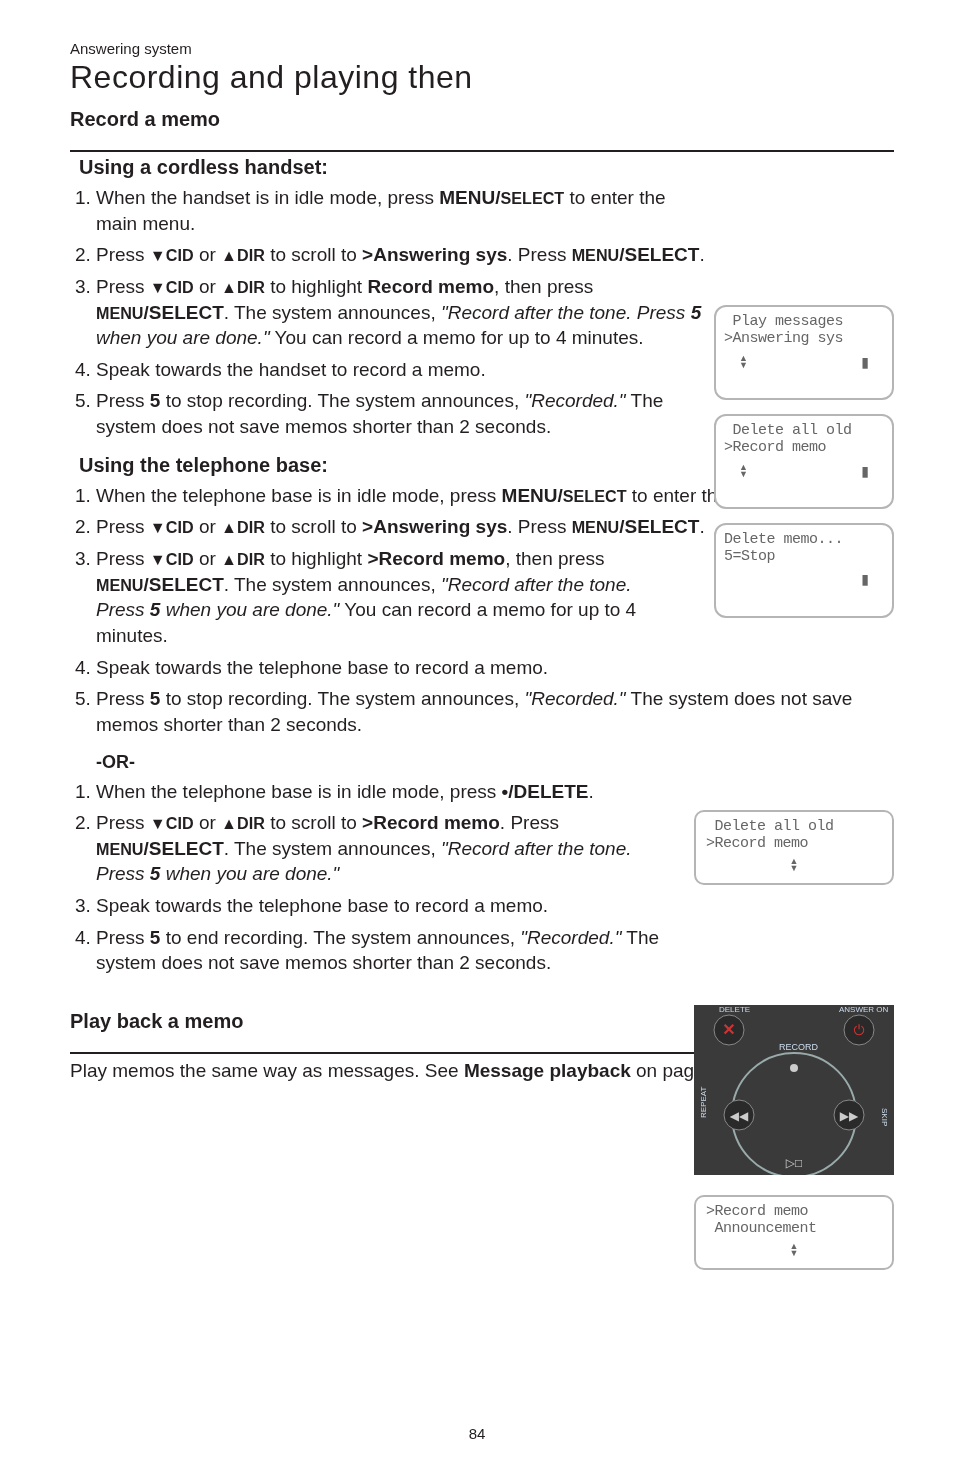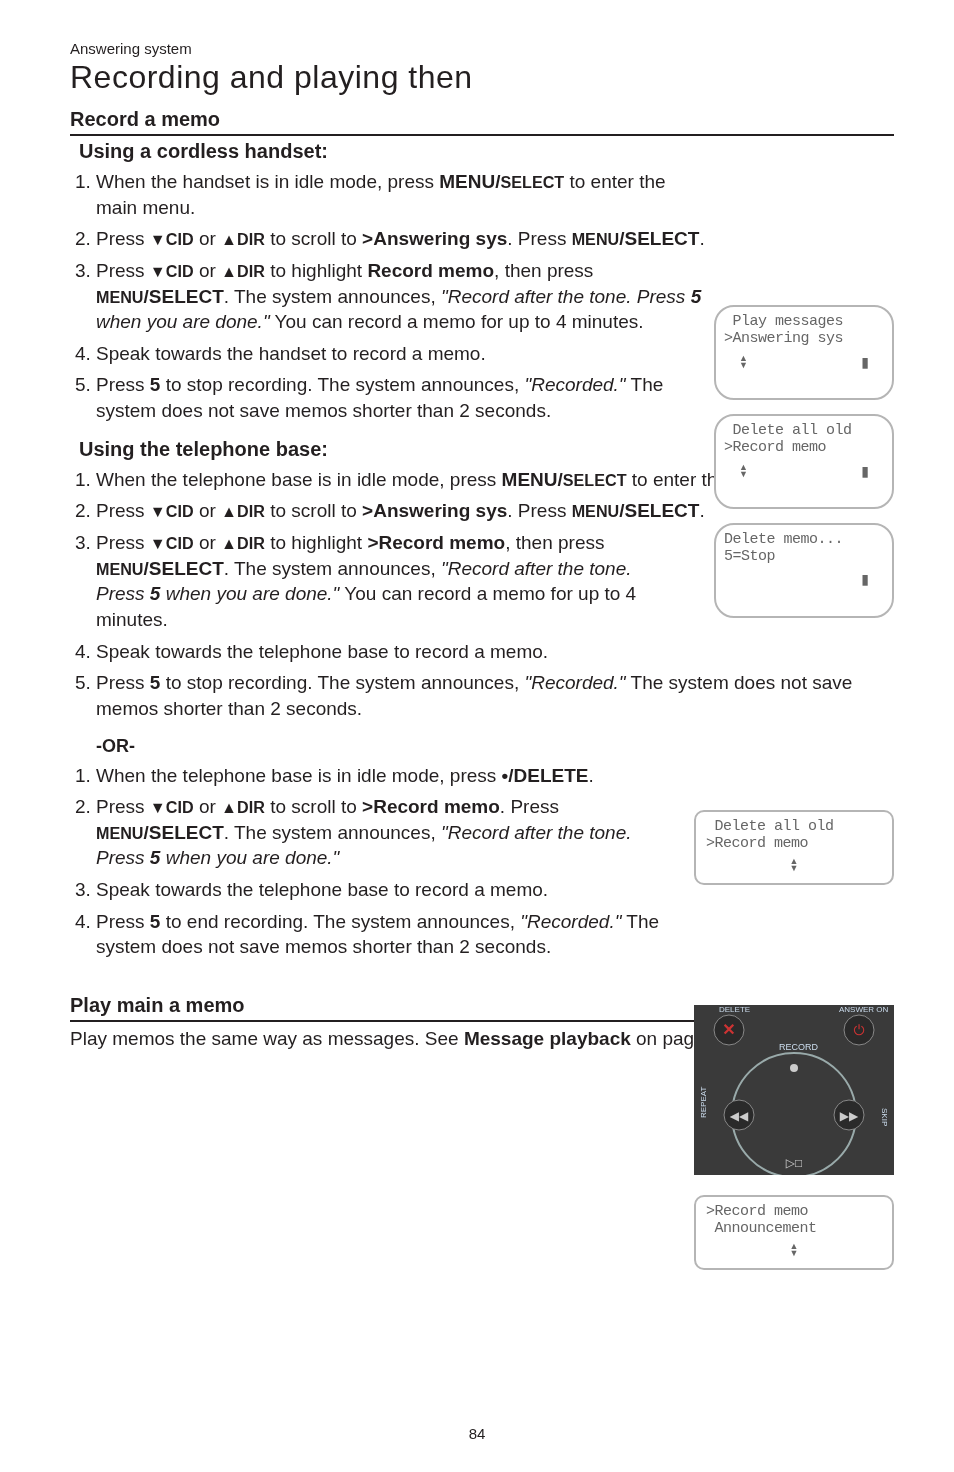--- a/index.html
+++ b/index.html
@@ -1,30 +1,30 @@
 <!DOCTYPE html>
 <html><head>
 <meta charset="utf-8">
 <style>
   body { margin:0; font-family: Arial, Helvetica, sans-serif; color:#231f20; background:#fff; }
   .page { width:954px; min-height:1472px; margin:0 auto; padding:40px 60px 40px 70px; box-sizing:border-box; position:relative; }
   .breadcrumb { font-size:15px; color:#231f20; margin-bottom:2px; }
   h1 { font-size:32px; font-weight:normal; margin:0 0 12px 0; letter-spacing:0.5px; }
   p.intro { font-size:20px; line-height:1.35; margin:0 0 30px 0; }
-  h2 { font-size:20px; font-weight:bold; margin:0 0 2px 0; border-bottom:2px solid #231f20; padding-bottom:3px; }
+  h2 { font-size:20px; font-weight:bold; margin:0 0 2px 0; border-bottom:2px solid #231f20; padding-bottom:19px; }
   h3 { font-size:20px; font-weight:bold; margin:4px 0 6px 9px; }
   ol { margin:0 0 14px 0; padding-left:26px; }
   ol li { font-size:19px; line-height:1.35; margin-bottom:6px; }
   .sc { font-variant:small-caps; font-size:0.85em; }
   .tri-down::before { content:"▼"; font-size:0.85em; }
   .tri-up::before   { content:"▲"; font-size:0.85em; }
   .bold { font-weight:bold; }
   .ital { font-style:italic; }
   .right-col { position:absolute; right:60px; }
-  .lcd { width:180px; height:95px; border:2px solid #b5b5b5; border-radius:20px; background:#fff; box-sizing:border-box; padding:6px 8px; }
+  .lcd { width:180px; height:95px; border:2px solid #b5b5b5; border-radius:12px; background:#fff; box-sizing:border-box; padding:6px 8px; }
   .lcd .line { font-family:"Courier New", monospace; font-size:15px; letter-spacing:-0.5px; white-space:pre; color:#666; }
   .lcd .icons { margin-top:6px; display:flex; justify-content:space-between; align-items:center; padding:0 15px; color:#666; font-size:14px; }
   .lcd .icons .arrows::before { content:"▲"; display:block; font-size:9px; text-align:center; }
   .lcd .icons .arrows::after  { content:"▼"; display:block; font-size:9px; text-align:center; margin-top:-3px; }
   .lcd .icons .batt::before { content:"▮"; font-size:14px; }
   .lcd2 { width:200px; height:75px; border:2px solid #b5b5b5; border-radius:10px; background:#fff; box-sizing:border-box; padding:6px 10px; }
   .lcd2 .line { font-family:"Courier New", monospace; font-size:15px; letter-spacing:-0.5px; white-space:pre; color:#666; }
   .lcd2 .ctr { text-align:center; color:#666; font-size:14px; margin-top:4px; }
   .lcd2 .ctr .ar::before { content:"▲"; display:block; font-size:9px; }
   .lcd2 .ctr .ar::after  { content:"▼"; display:block; font-size:9px; margin-top:-3px; }
@@ -161,19 +161,19 @@
     <li>
       <span>Press </span><span class="tri-down"></span><span class="bold sc">CID</span><span> or </span><span class="tri-up"></span><span class="bold sc">DIR</span><span> to scroll to </span><span class="bold">&gt;Record memo</span><span>. Press </span><span class="bold"><span class="sc">MENU</span><span>/SELECT</span></span><span>. The system announces, </span><span class="ital"><span>"Record after the tone. Press </span><span class="bold">5</span><span> when you are done."</span></span>
     </li>
     <li>Speak towards the telephone base to record a memo.</li>
     <li>
       <span>Press </span><span class="bold">5</span><span> to end recording. The system announces, </span><span class="ital">"Recorded."</span><span> The system does not save memos shorter than 2 seconds.</span>
     </li>
   </ol>
 
   <div style="height:20px;"></div>
-  <h2>Play main a memo</h2>
+  <h2>Play back a memo</h2>
   <p style="font-size:19px; margin-top:6px;">
     <span>Play memos the same way as messages. See </span><span class="bold">Message playback</span><span> on page 80.</span>
   </p>
 
   <div class="footer">84</div>
 </div>
 
 </body></html>

